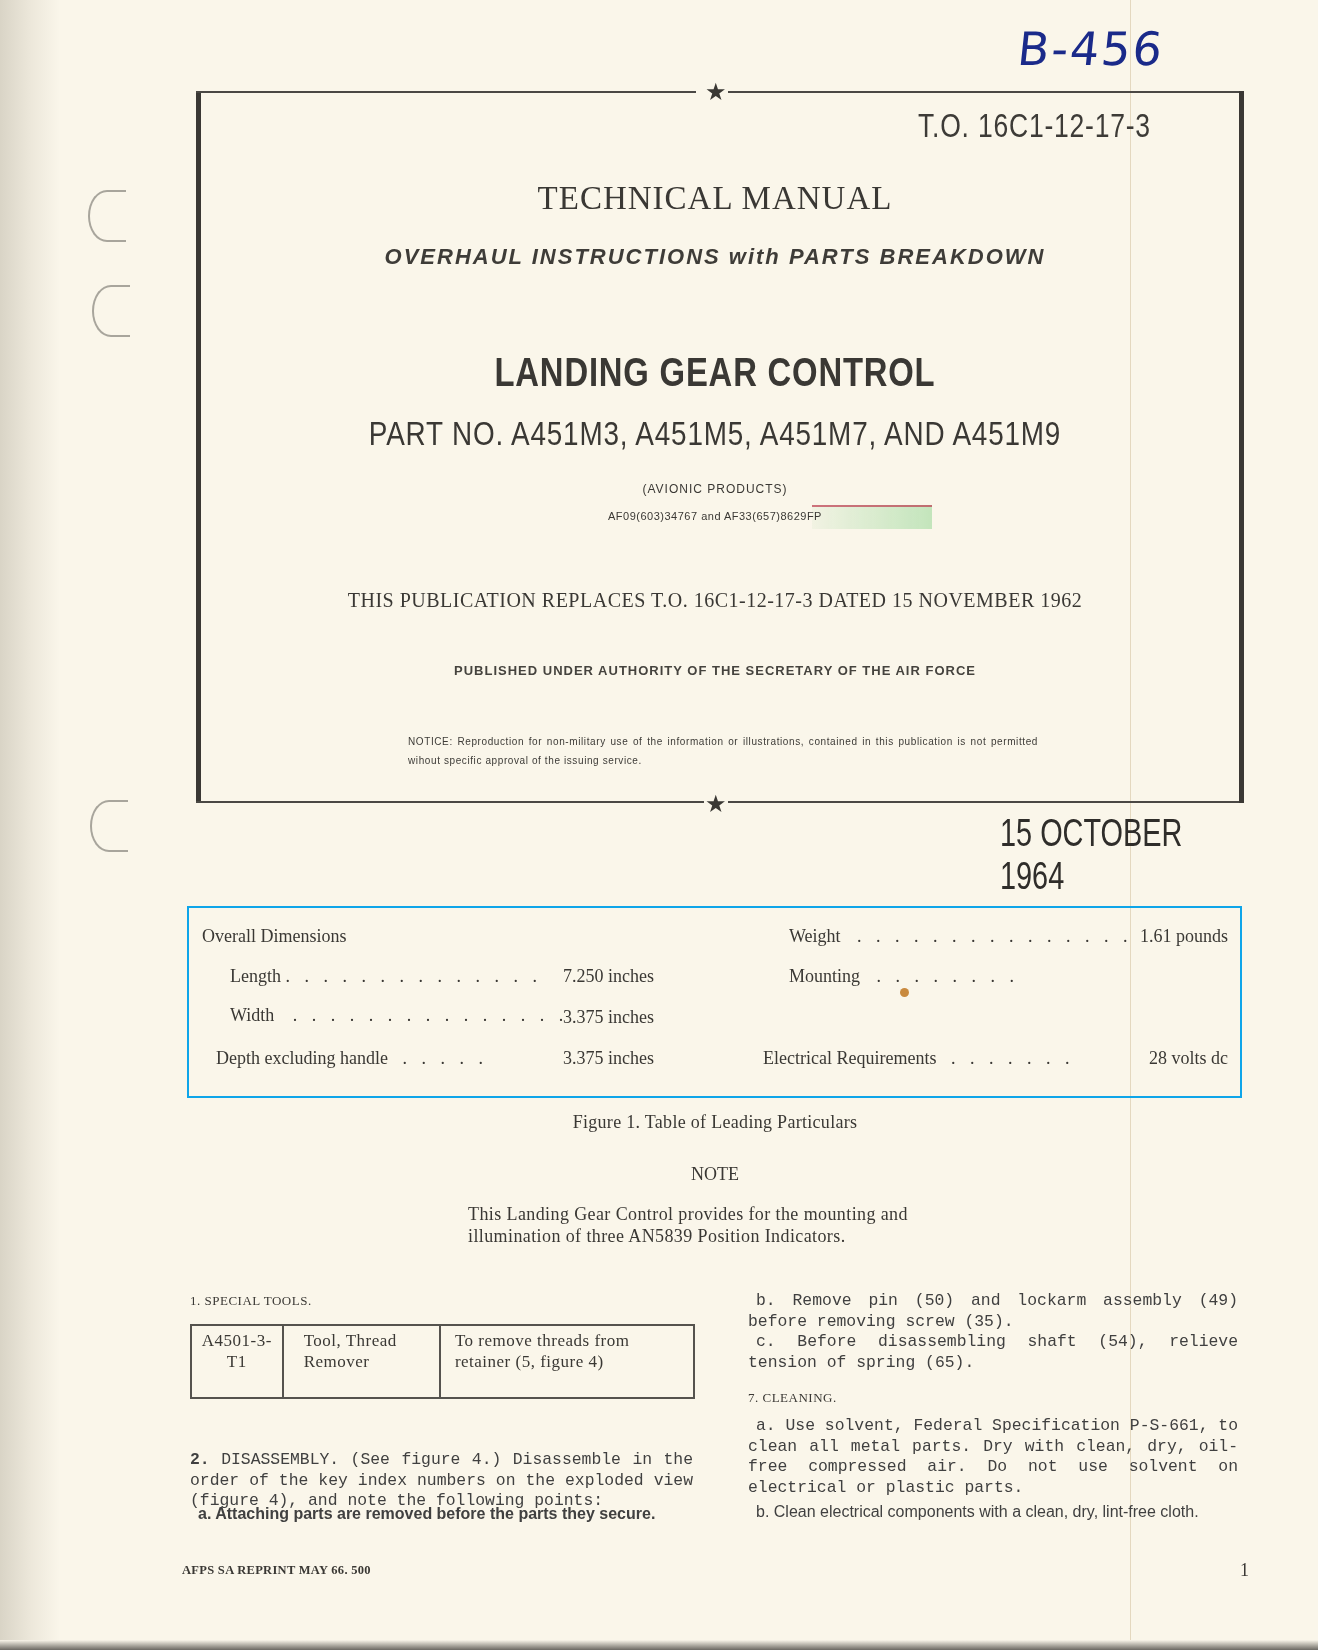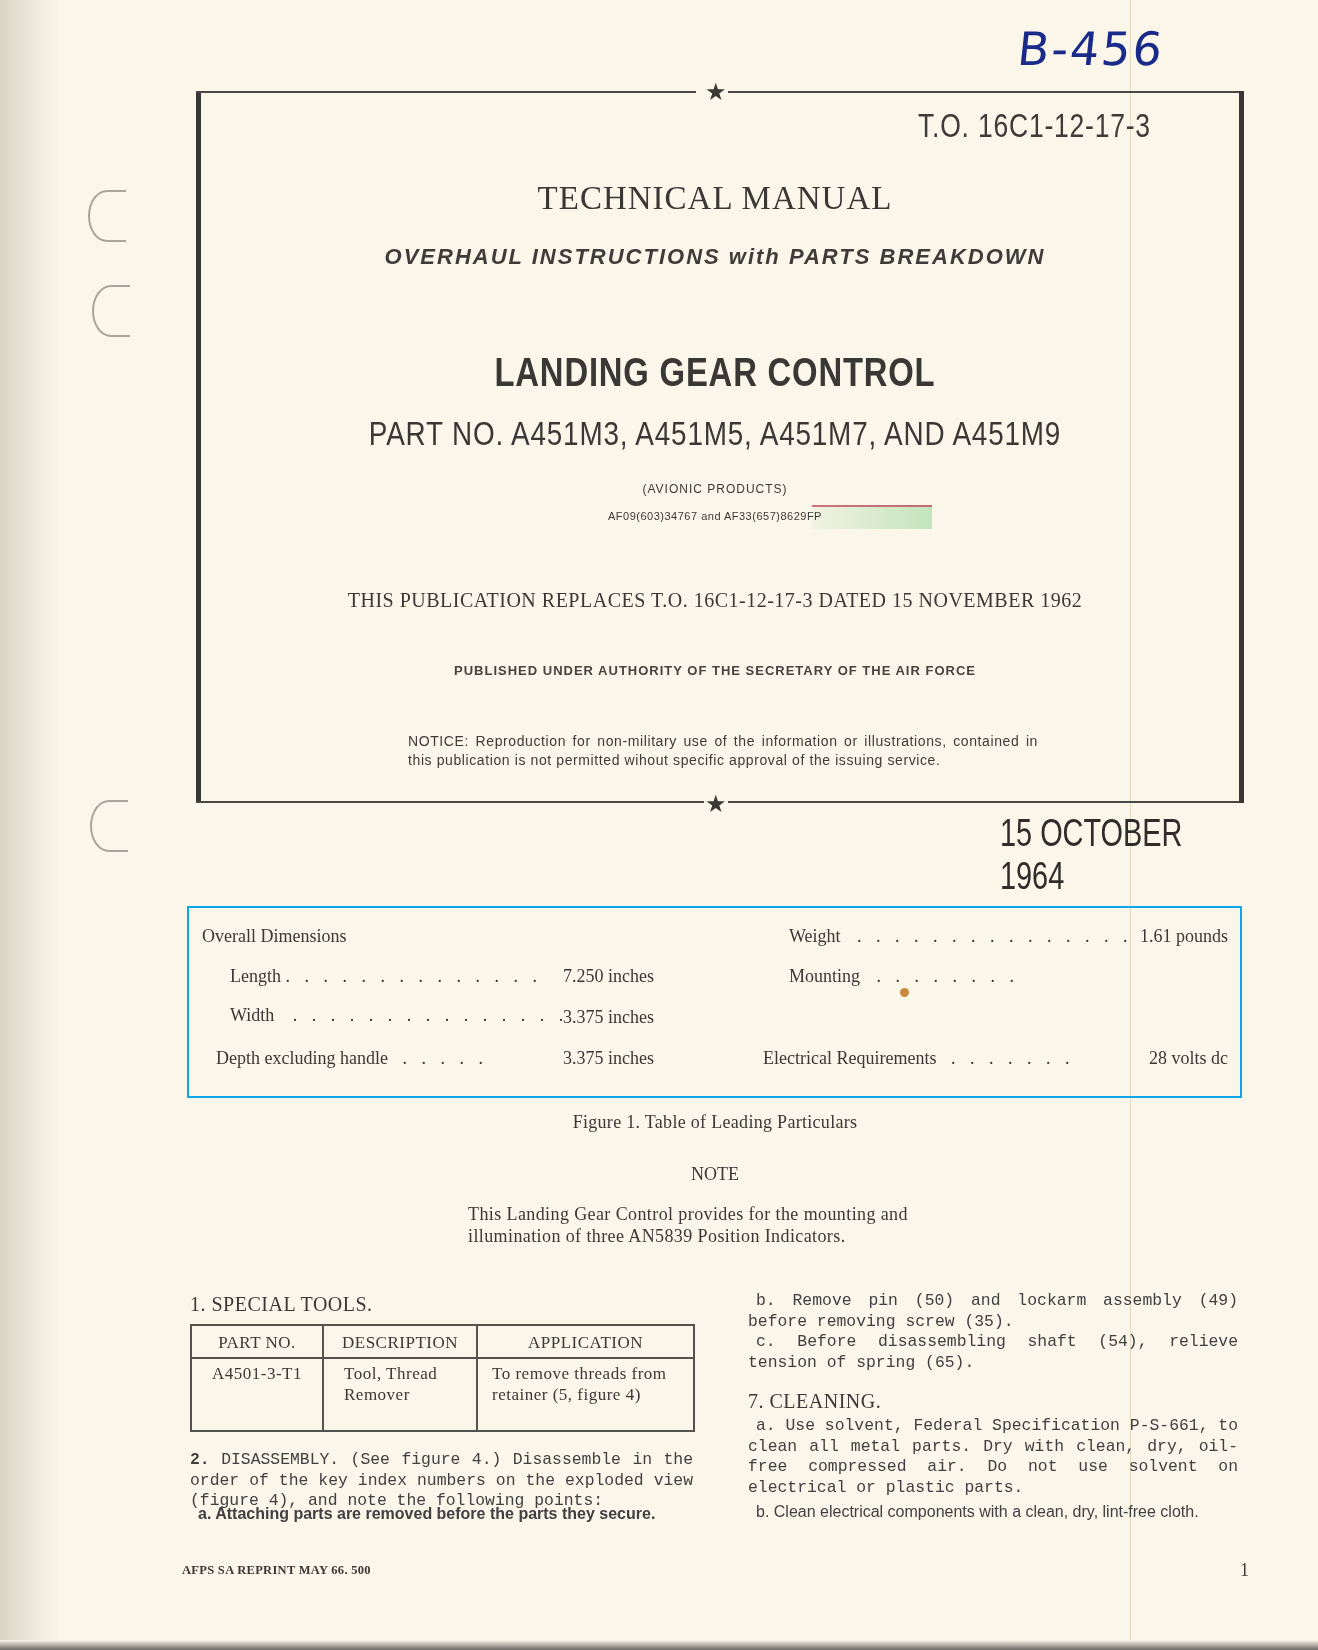--- a/index.html
+++ b/index.html
@@ -15,29 +15,29 @@
   .to{left:918px;top:106px;font-family:"Liberation Sans",sans-serif;font-size:34px;transform:scaleX(.78);transform-origin:left top;letter-spacing:1px;color:#3d3b37;}
   .tm{left:0;width:1430px;text-align:center;top:180px;font-family:"Liberation Serif",serif;font-size:33px;letter-spacing:1px;}
   .oi{left:0;width:1430px;text-align:center;top:244px;font-family:"Liberation Sans",sans-serif;font-size:22px;font-weight:bold;font-style:italic;letter-spacing:2px;color:#3e3c38;}
   .lgc{left:0;width:1430px;text-align:center;top:350px;font-family:"Liberation Sans",sans-serif;font-size:40px;font-weight:bold;transform:scaleX(.82);letter-spacing:1px;}
   .pn{left:0;width:1430px;text-align:center;top:414px;font-family:"Liberation Sans",sans-serif;font-size:34px;transform:scaleX(.82);letter-spacing:1px;}
   .av{left:0;width:1430px;text-align:center;top:482px;font-family:"Liberation Sans",sans-serif;font-size:12px;letter-spacing:1px;}
   .af{left:0;width:1430px;text-align:center;top:510px;font-family:"Liberation Sans",sans-serif;font-size:11px;letter-spacing:.5px;}
   .stain{position:absolute;left:812px;top:505px;width:120px;height:22px;background:linear-gradient(90deg,rgba(160,210,160,.1),rgba(150,215,150,.55));border-top:2px solid rgba(190,60,80,.7);}
   .rep{left:0;width:1430px;text-align:center;top:589px;font-family:"Liberation Serif",serif;font-size:20px;letter-spacing:.5px;}
   .pub{left:0;width:1430px;text-align:center;top:663px;font-family:"Liberation Sans",sans-serif;font-size:13px;font-weight:bold;letter-spacing:1px;color:#45433e;}
-  .notice{left:408px;top:732px;width:630px;font-family:"Liberation Sans",sans-serif;font-size:14px;line-height:19px;letter-spacing:.6px;text-align:justify;color:#3d3b37;}
+  .notice{left:408px;top:732px;width:630px;font-family:"Liberation Sans",sans-serif;font-size:10px;line-height:19px;letter-spacing:.6px;text-align:justify;color:#3d3b37;}
   .date{left:1000px;top:812px;font-family:"Liberation Sans",sans-serif;font-size:38px;transform:scaleX(.76);transform-origin:left top;color:#2f2d2a;}
   .lp{position:absolute;left:187px;top:906px;width:1051px;height:188px;border:2px solid #0ea5e9;border-top-width:2px;}
   .lp .row{position:absolute;font-family:"Liberation Serif",serif;font-size:18px;white-space:nowrap;}
   .lp .dots{letter-spacing:5px;}
   .fig1{left:0;width:1430px;text-align:center;top:1112px;font-size:18px;letter-spacing:.3px;}
   .note{left:0;width:1430px;text-align:center;top:1164px;font-size:18px;}
   .notebody{left:468px;top:1203px;width:520px;font-family:"Liberation Serif",serif;font-size:18px;line-height:22px;letter-spacing:.4px;}
-  .sec{font-family:"Liberation Serif",serif;font-size:20px;letter-spacing:.5px;}
+  .sec{font-family:"Liberation Serif",serif;font-size:13px;letter-spacing:.5px;}
   table.tools{position:absolute;left:190px;top:1324px;width:505px;border-collapse:collapse;font-family:"Liberation Serif",serif;font-size:17px;letter-spacing:.5px;}
   table.tools td,table.tools th{border:2px solid #55534e;padding:2px 6px;vertical-align:top;font-weight:normal;}
   table.tools th{text-align:center;padding:7px 6px 4px;}
   table.tools td{line-height:21px;padding-top:4px;padding-bottom:3px;}
   .para{position:absolute;font-family:"Liberation Mono",monospace;font-size:16.4px;line-height:20.5px;text-align:justify;color:#404040;}
   .para.left{left:190px;width:503px;}
   .para.right{left:748px;width:490px;}
   .bold{font-weight:bold;}
   .footer-l{left:182px;top:1563px;font-family:"Liberation Serif",serif;font-size:12.5px;font-weight:bold;letter-spacing:.3px;}
   .footer-r{left:1240px;top:1560px;font-family:"Liberation Serif",serif;font-size:18px;}
@@ -116,25 +116,20 @@
 </div>
 <div class="dot-stain"></div>
 
 <div class="abs fig1">Figure 1.  Table of Leading Particulars</div>
 <div class="abs note">NOTE</div>
 <div class="abs notebody">This Landing Gear Control provides for the mounting and illumination of three AN5839 Position Indicators.</div>
 
 <div class="abs sec" style="left:190px;top:1293px;">1.  SPECIAL TOOLS.</div>
 <table class="tools">
   <tbody>
-      <tr>
-    <th style="width:118px;">PART NO.</th>
-    <th style="width:140px;">DESCRIPTION</th>
-    <th>APPLICATION</th>
-  </tr>
   <tr>
     <td style="text-align:center;height:64px;">A4501-3-T1</td>
     <td style="padding-left:20px;">Tool, Thread Remover</td>
     <td style="padding-left:14px;">To remove threads from retainer (5, figure 4)</td>
   </tr>
 </tbody>
   </table>
 
 <div class="para left" style="top:1450px;">
   <span class="bold">2.</span>

